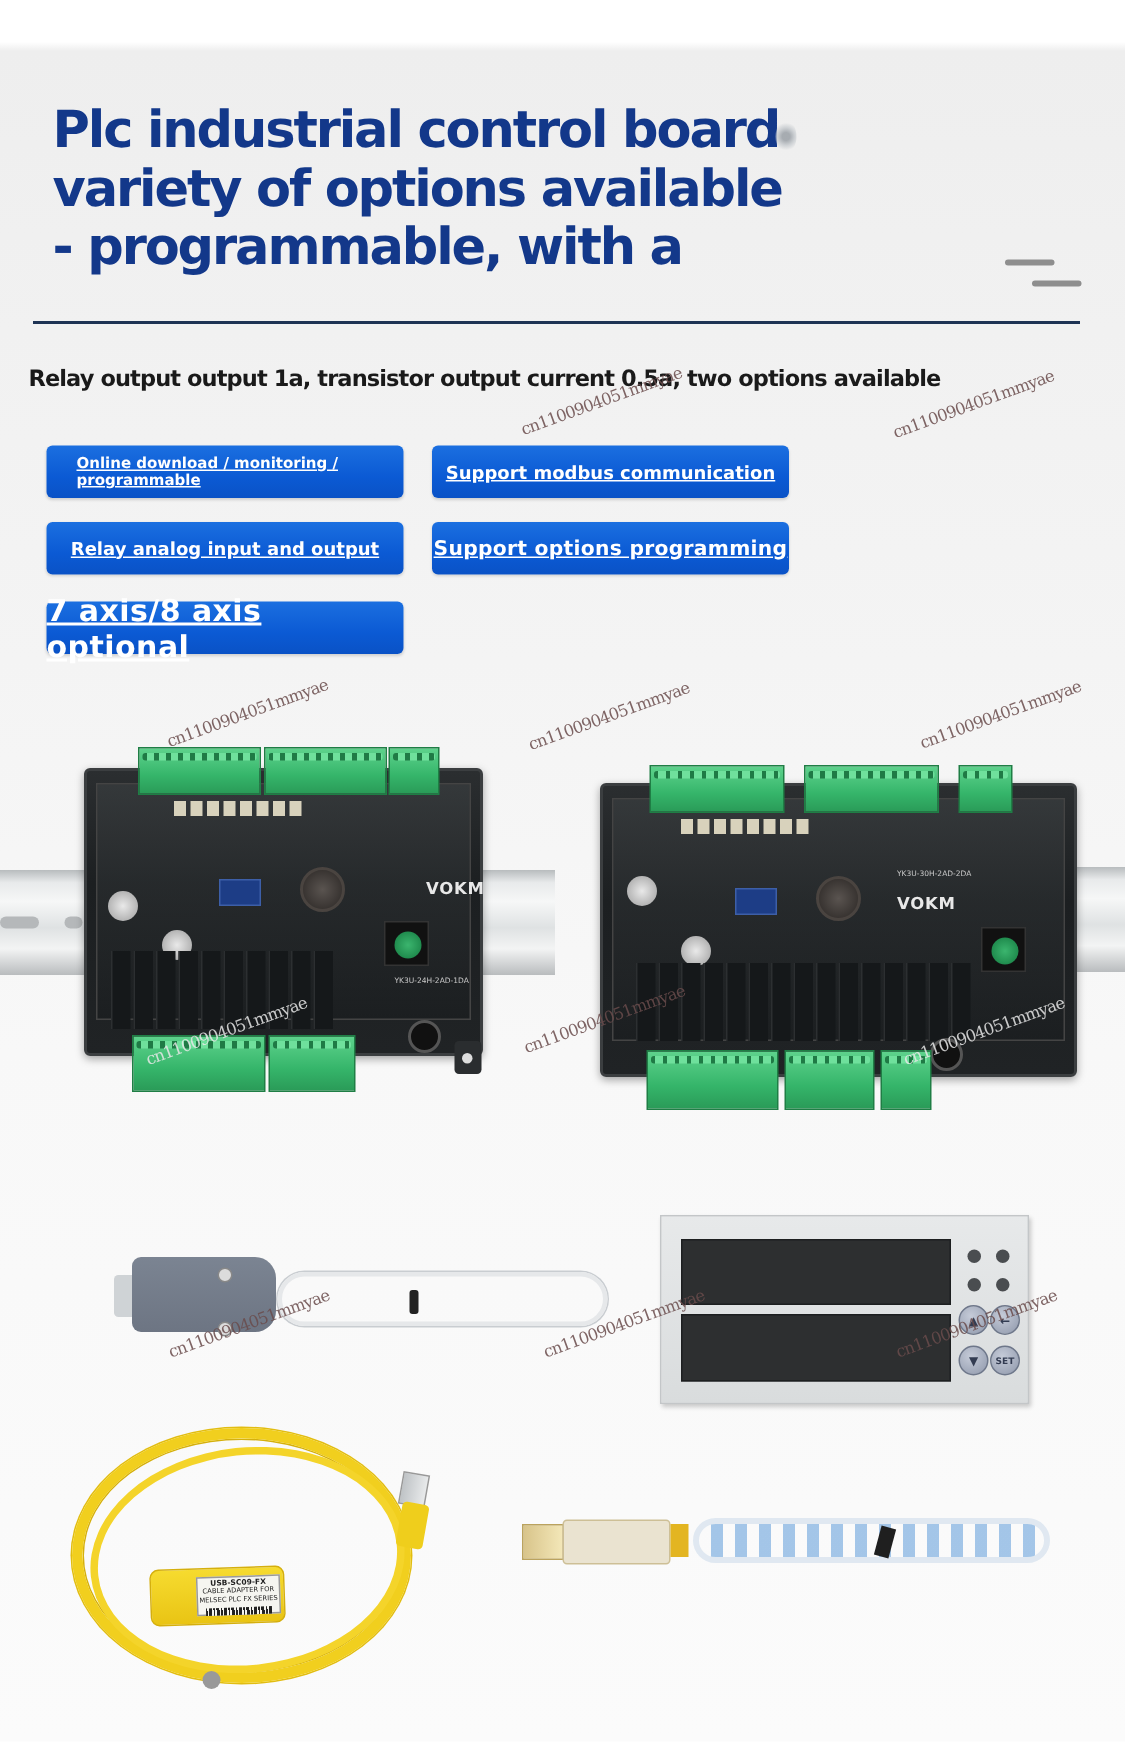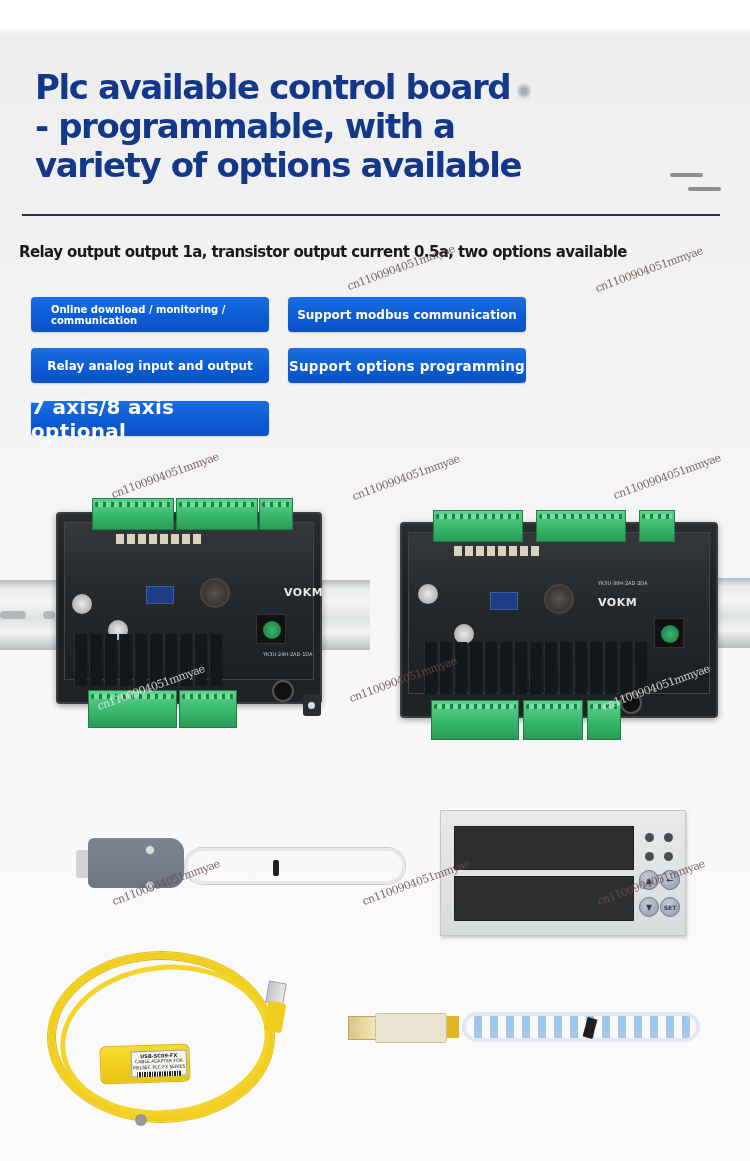--- a/index.html
+++ b/index.html
@@ -42,21 +42,21 @@
       position: absolute;
       background: linear-gradient(180deg, #1b6fe0 0%, #0b5ad4 60%, #0a52c6 100%);
       border-radius: 4px;
       color: #ffffff;
       font-family: "DejaVu Sans", sans-serif;
       font-weight: bold;
       display: flex; align-items: center; justify-content: center;
       box-shadow: 0 1px 2px rgba(0,0,0,0.15);
       cursor: pointer;
     }
-    .feat span { display: block; }
+    .feat span { display: block; text-decoration: underline; }
     .f1 { left: 31px; top: 297px; width: 238px; height: 35px; justify-content: flex-start; padding-left: 20px; font-size: 10px; line-height: 11px; font-weight: bold; }
     .f2 { left: 288px; top: 297px; width: 238px; height: 35px; font-size: 12px; }
     .f3 { left: 31px; top: 348px; width: 238px; height: 35px; font-size: 12px; }
     .f4 { left: 288px; top: 348px; width: 238px; height: 35px; font-size: 13.5px; letter-spacing: 0.2px; }
     .f5 { left: 31px; top: 401px; width: 238px; height: 35px; font-size: 20px; letter-spacing: 0.3px; }
 
     
     .wm {
       position: absolute;
       font-family: "DejaVu Serif", serif;
@@ -184,35 +184,35 @@
         repeating-linear-gradient(90deg, transparent 0 8px, rgba(84,150,215,0.55) 8px 16px);
       -webkit-mask: none;
       opacity: 0.95;
     }
     .ribbon-tie { left: 585px; top: 1018px; width: 10px; height: 20px; background: #1f1f1f; transform: rotate(15deg); }
   </style>
 </head>
 <body>
 
 <div class="abs title">
-  <div>Plc available control board</div>
+  <div>Plc industrial control board</div>
+  <div>variety of options available</div>
   <div>- programmable, with a</div>
-  <div>variety of options available</div>
 </div>
 <div class="abs title-dots"></div>
 <div class="abs menu-bar1"></div>
 <div class="abs menu-bar2"></div>
 <div class="abs divider"></div>
 
 <div class="abs subtitle">Relay output output 1a, transistor output current 0.5a, two options available</div>
 
 <div class="feat f1">
   <div>
     <span>Online download / monitoring /</span>
-    <span>communication</span>
+    <span>programmable</span>
   </div>
 </div>
 <div class="feat f2">
   <span>Support modbus communication</span>
 </div>
 <div class="feat f3">
   <span>Relay analog input and output</span>
 </div>
 <div class="feat f4">
   <span>Support options programming</span>

